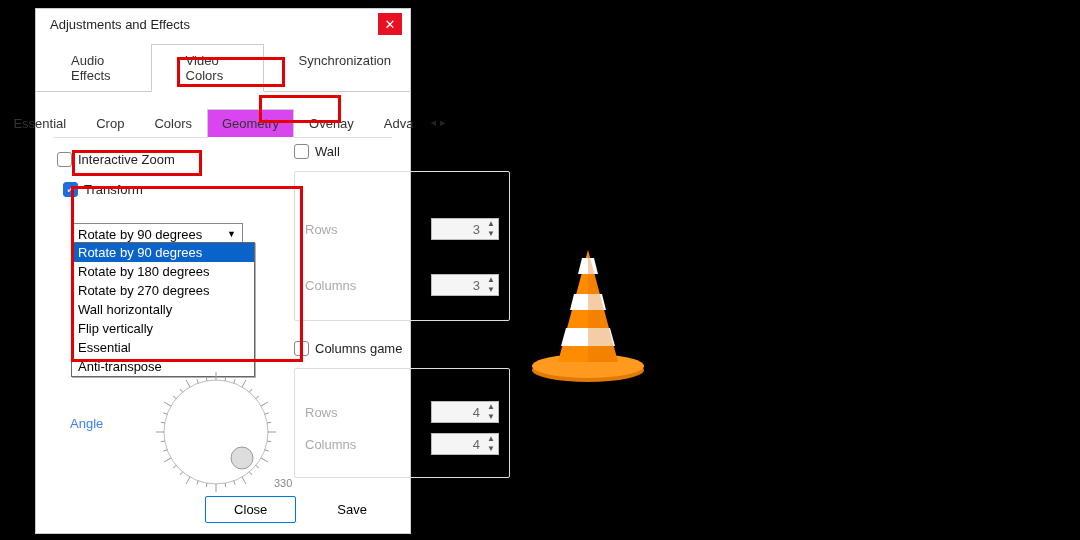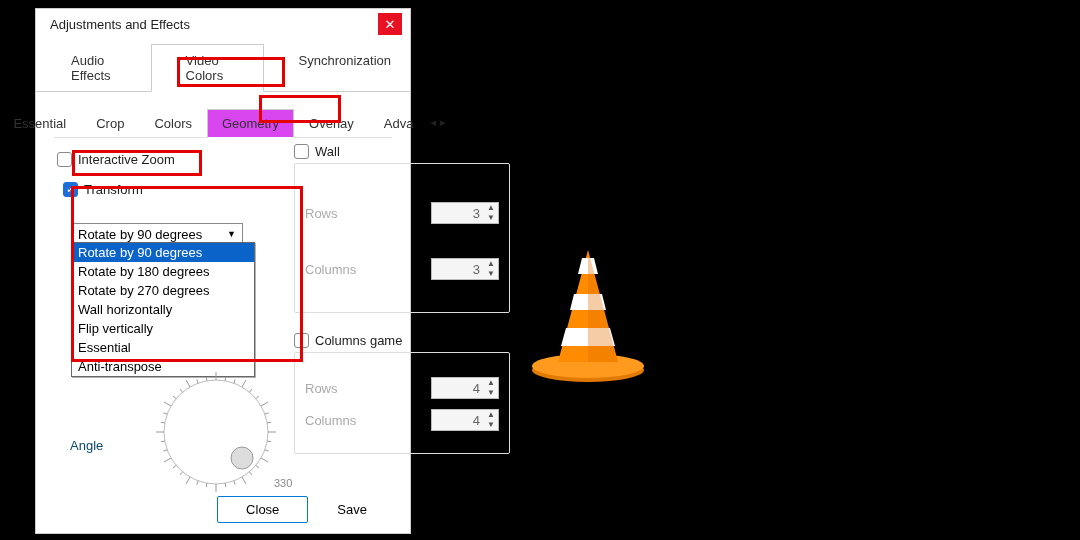--- a/index.html
+++ b/index.html
@@ -16,35 +16,35 @@
   .tab2 { padding:6px 14px; font-size:13px; color:#333; cursor:pointer; border:1px solid transparent; position:relative; top:1px; }
   .tab2.active { border:1px solid #ccc; border-bottom:1px solid #fff; background:#d946ef; }
   .tabarrows { margin-left:auto; display:flex; }
   .tarrow { font-size:11px; color:#222; padding:0 2px; cursor:pointer; }
   .body2 { position:relative; padding:8px 18px 0 18px; }
   .chk { display:inline-flex; align-items:center; font-size:13px; color:#222; }
   .chkbox { width:15px; height:15px; border:1px solid #888; border-radius:3px; margin-right:6px; display:inline-flex; align-items:center; justify-content:center; font-size:11px; }
   .chkbox.on { background:#1a6fd8; border-color:#1a6fd8; color:#fff; }
   .leftcol { position:absolute; left:21px; top:14px; width:228px; }
   .rightcol { position:absolute; left:258px; top:6px; width:216px; }
-  .group { border:1px solid #ddd; border-radius:2px; padding:14px 10px 12px 10px; position:relative; }
+  .group { border:1px solid #ddd; border-radius:2px; margin-top:8px; padding:22px 10px 12px 10px; position:relative; }
   .rowlbl { font-size:13px; color:#aaa; display:flex; align-items:center; margin:10px 0; }
   .spin { margin-left:auto; width:68px; height:22px; border:1px solid #bbb; background:#f5f5f5; display:flex; align-items:center; font-size:13px; color:#666; }
   .spin .v { flex:1; text-align:right; padding-right:4px; }
   .spin .ar { width:14px; display:flex; flex-direction:column; font-size:8px; color:#555; }
   .spin .ar div { height:10px; text-align:center; line-height:9px; cursor:pointer; }
   .combo { width:172px; height:22px; border:1px solid #888; display:flex; align-items:center; padding:0 6px; font-size:13px; cursor:pointer; background:#fff; }
   .combo .car { margin-left:auto; font-size:9px; }
   .dropdown { position:absolute; border:1px solid #666; background:#fff; width:184px; box-shadow:1px 1px 0 rgba(0,0,0,.3); }
   .dd-item { padding:2px 6px; font-size:13px; color:#000000; cursor:pointer; }
   .dd-item.sel { background:#0a63c9; color:#fff; }
-  .anglelbl { position:absolute; left:34px; top:278px; font-size:13px; color:#0c4a6e;margin-top:22px; }
+  .anglelbl { position:absolute; left:34px; top:278px; font-size:13px; color:#3b82f6; }
   .dial { position:absolute; left:106px; top:220px; width:148px; height:148px; }
   .n330 { position:absolute; left:238px; top:339px; font-size:11px; color:#888; }
-  .footer { position:absolute; bottom:10px; right:14px; display:flex; }
+  .footer { position:absolute; bottom:10px; right:14px; display:flex; gap:12px; }
   .btn { padding:5px 28px; font-size:13px; border:1px solid #0078d7; background:#fff; border-radius:2px; cursor:pointer; }
   .btn.plain { border:1px solid #fff; }
   .cone { position:absolute; left:526px; top:244px; width:124px; height:144px; }
 </style>
 </head>
 <body>
 
 <div class="dialog">
   <div class="titlebar">
     <div class="title">Adjustments and Effects</div>

